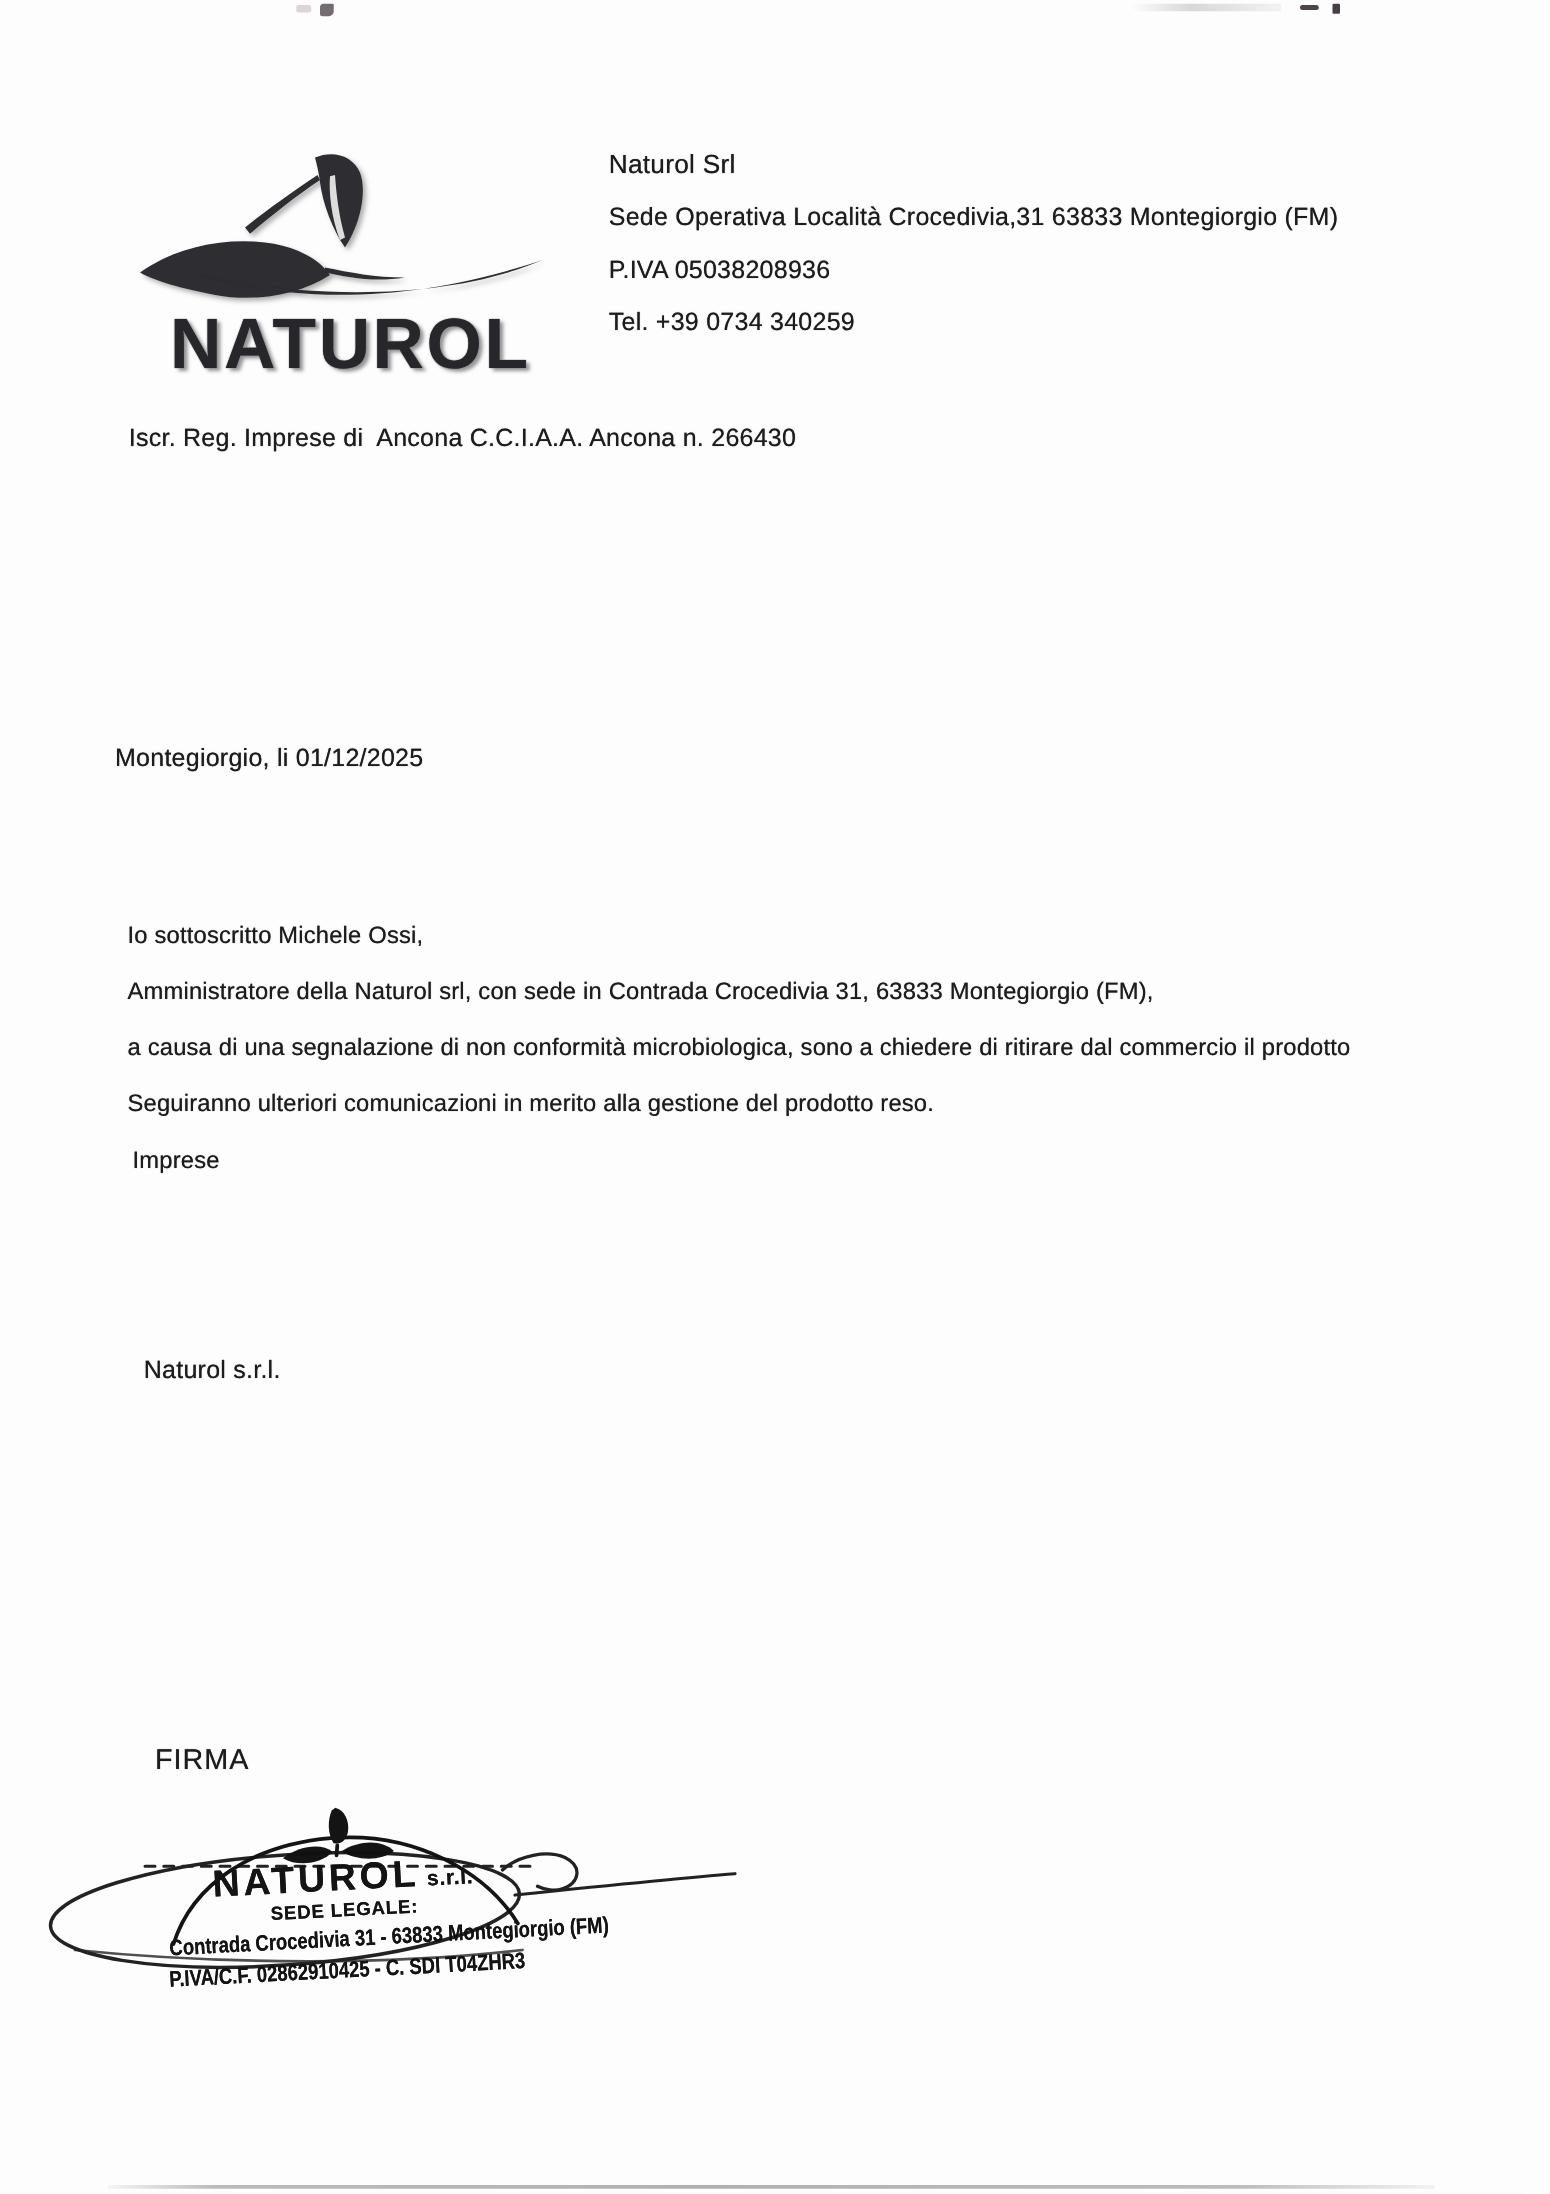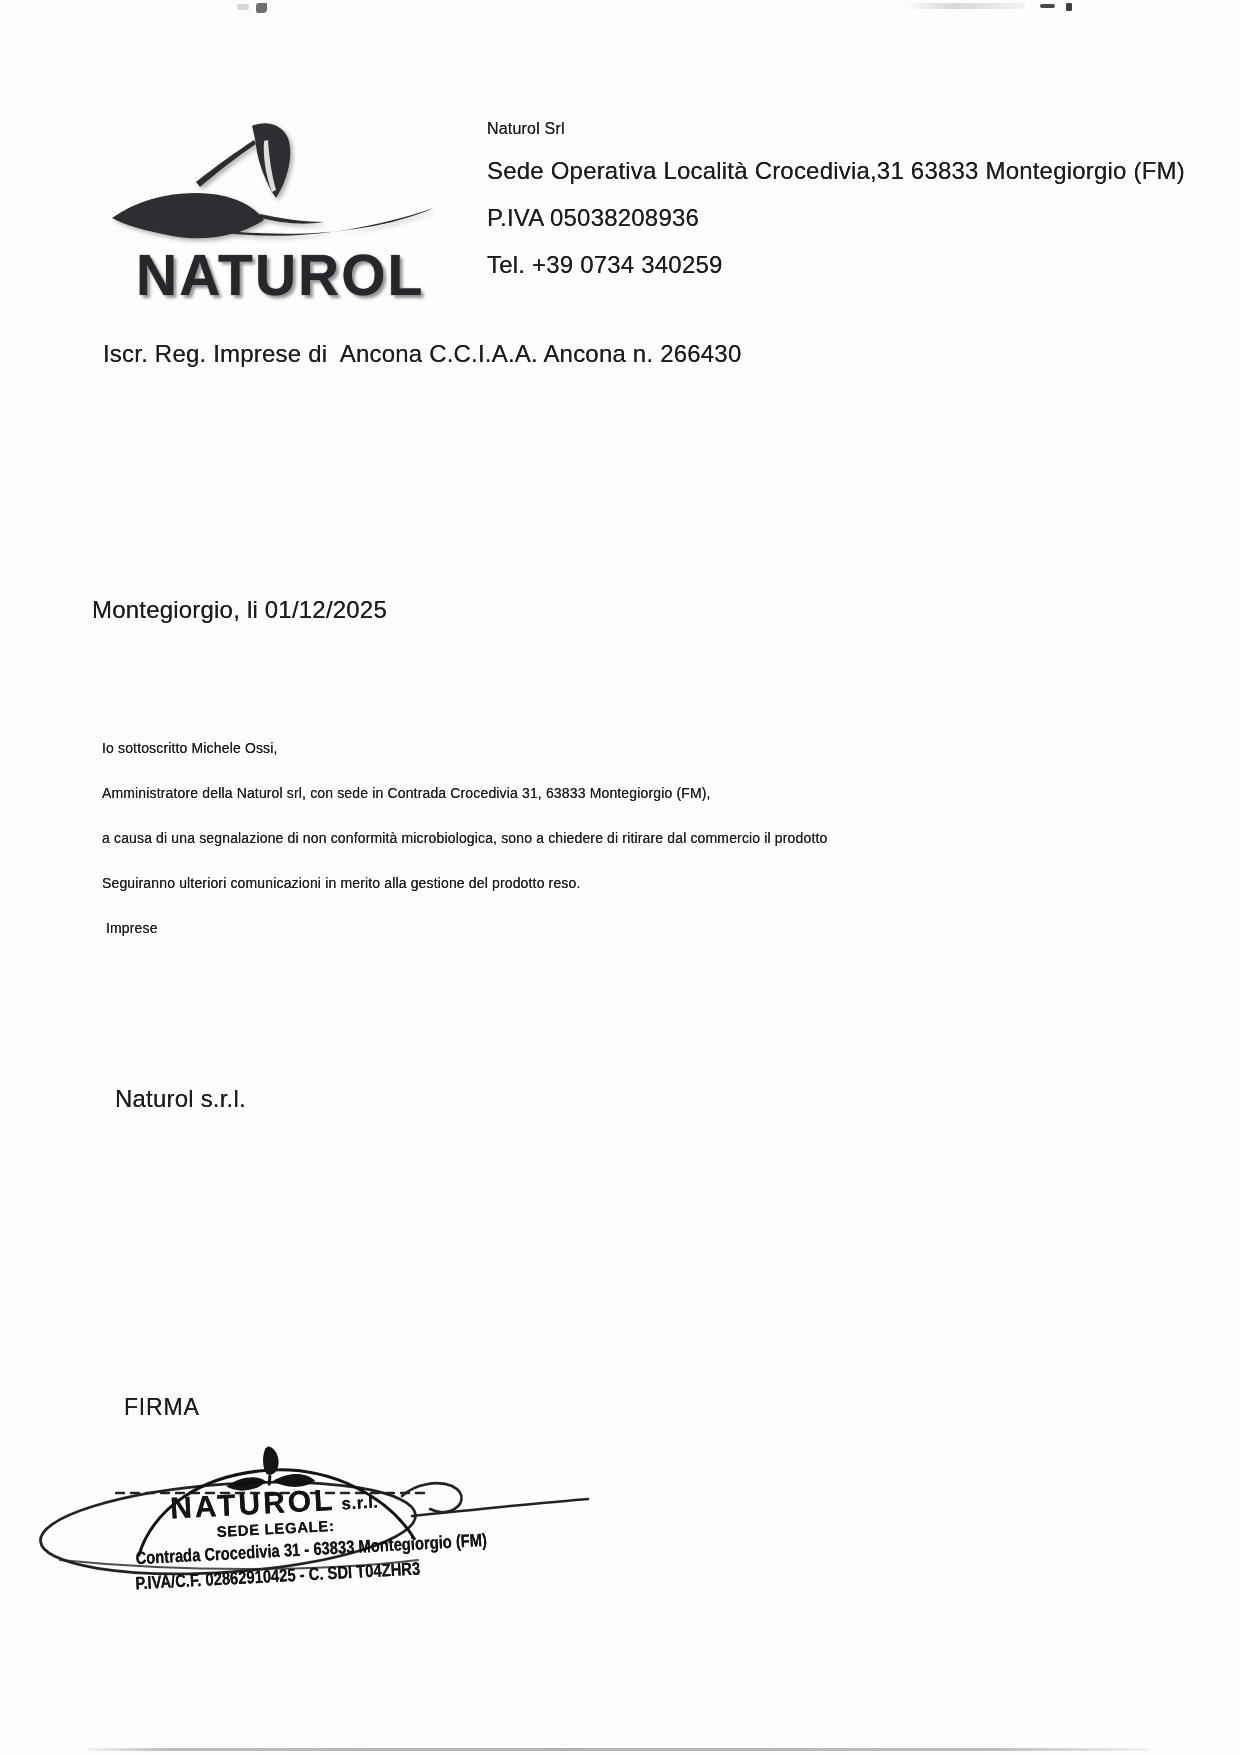--- a/index.html
+++ b/index.html
@@ -1,21 +1,21 @@
 <!DOCTYPE html>
 <html><head>
 <meta charset="utf-8">
 <style>
   html,body{margin:0;padding:0;}
   body{width:1240px;height:1755px;background:#e9e9e9;}
   .sheet{
     position:relative;width:1240px;height:1755px;background:#fdfdfd;overflow:hidden;
     font-family:"Liberation Sans","DejaVu Sans",sans-serif;color:#1c1c1c;
   }
-  .line{position:absolute;white-space:pre;font-size:24px;letter-spacing:.2px;
+  .line{position:absolute;white-space:pre;font-size:20px;letter-spacing:.2px;
         text-shadow:0 0 .6px rgba(25,25,25,.85);}
   
   .art{position:absolute;}
   .art-a{left:237px;top:4px;width:12px;height:6px;background:#c4bbc4;border-radius:2px;opacity:.6;}
   .art-b{left:256px;top:3px;width:11px;height:10px;background:#5a525a;border-radius:3px 1px 4px 2px;opacity:.85;}
   .art-c{left:905px;top:3px;width:120px;height:6px;opacity:.5;
          background:linear-gradient(90deg,rgba(160,155,160,0),rgba(150,145,150,.7) 40%,rgba(160,155,160,.2));}
   .art-d{left:1040px;top:4px;width:15px;height:4px;background:#4c464c;border-radius:2px;}
   .art-e{left:1066px;top:3px;width:6px;height:8px;background:#463f46;border-radius:1px;}
   .art-bottom{left:86px;top:1748px;width:1062px;height:3px;border-radius:2px;opacity:.6;
@@ -24,28 +24,28 @@
   .logo{position:absolute;left:100px;top:110px;width:345px;height:195px;}
   .logo svg{position:absolute;left:0;top:0;}
   .logo-word{
     position:absolute;left:36px;top:132px;font-size:57px;font-weight:bold;letter-spacing:2px;
     color:#26262b;filter:blur(.45px);
     text-shadow:3px 3px 3px rgba(125,125,130,.8),0 0 1px #222;
   }
   
   .head-block{position:absolute;left:487px;top:120px;display:flex;flex-direction:column;gap:19px;}
   .head-block .line{position:static;}
-  .head-company{font-size:16px;}
+  .head-company{font-size:21px;}
   
   .registry{left:103px;top:340px;}
   .mailline{left:494px;top:385px;}
   .mailline .pec{margin-left:34px;}
   .dateline{left:92px;top:596px;}
   .body-text{position:absolute;left:102px;top:738px;}
-  .body-text p{margin:0 0 24px 0;font-size:14px;line-height:21px;white-space:pre;
+  .body-text p{margin:0 0 24px 0;font-size:19px;line-height:21px;white-space:pre;
                letter-spacing:.15px;text-shadow:0 0 .6px rgba(25,25,25,.85);}
   .body-text p.indent{padding-left:4px;}
   .signoff{left:115px;top:1085px;}
   .firma{left:124px;top:1394px;font-size:23px;letter-spacing:.8px;}
   
   .stamp{position:absolute;left:95px;top:1430px;width:360px;height:175px;
          transform:rotate(-3deg);transform-origin:50% 50%;color:#141414;z-index:4;}
   .stamp svg{position:absolute;left:0;top:0;}
   .st-line{position:absolute;left:0;width:360px;text-align:center;font-weight:bold;
            white-space:nowrap;text-shadow:0 0 .5px rgba(10,10,10,.9);}

